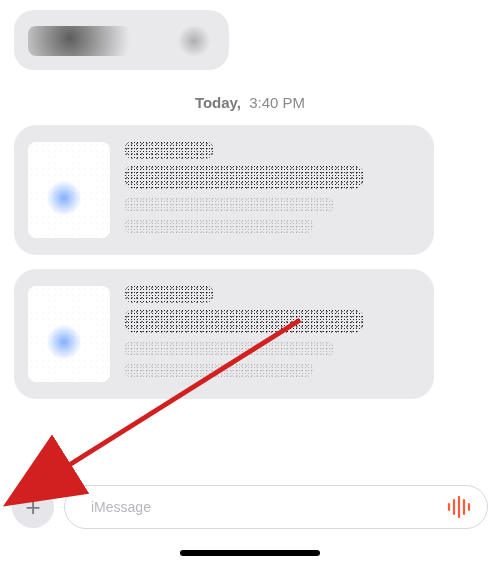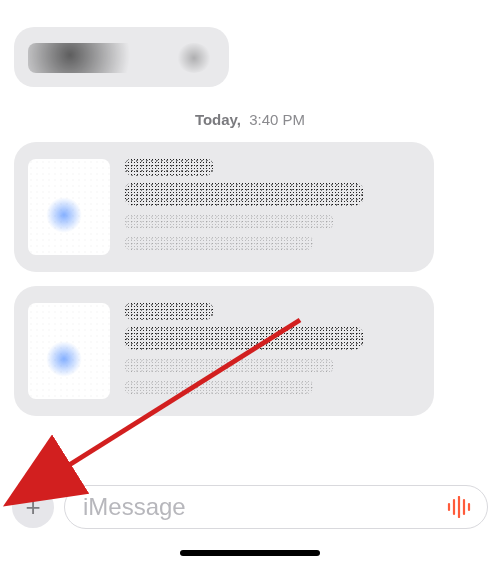--- a/index.html
+++ b/index.html
@@ -8,21 +8,20 @@
       height: 564px;
       font-family: -apple-system, BlinkMacSystemFont, "Segoe UI", sans-serif;
       background: #ffffff;
       overflow: hidden;
       position: relative;
     }
     .messages {
       display: flex;
       flex-direction: column;
       padding: 8px 10px 0 10px;
-      margin-top: 17px;
     }
     
     .bubble {
       background: #e9e9eb;
       border-radius: 20px;
       position: relative;
     }
     .bubble .blur {
       position: absolute;
       inset: 0;
@@ -155,23 +154,24 @@
       border-radius: 22px;
       display: flex;
       align-items: center;
       padding: 0 14px 0 18px;
       background: #ffffff;
     }
     .input-pill input {
       flex: 1;
       border: none;
       outline: none;
-      font-size: 24px;
+      font-size: 14px;
       color: #000;
       background: transparent;
+      margin-left: 8px;
     }
     .input-pill input::placeholder {
       color: #b7b7bc;
     }
     .voice-icon {
       width: 28px; height: 22px;
       display: flex;
       align-items: center;
       justify-content: center;
     }

